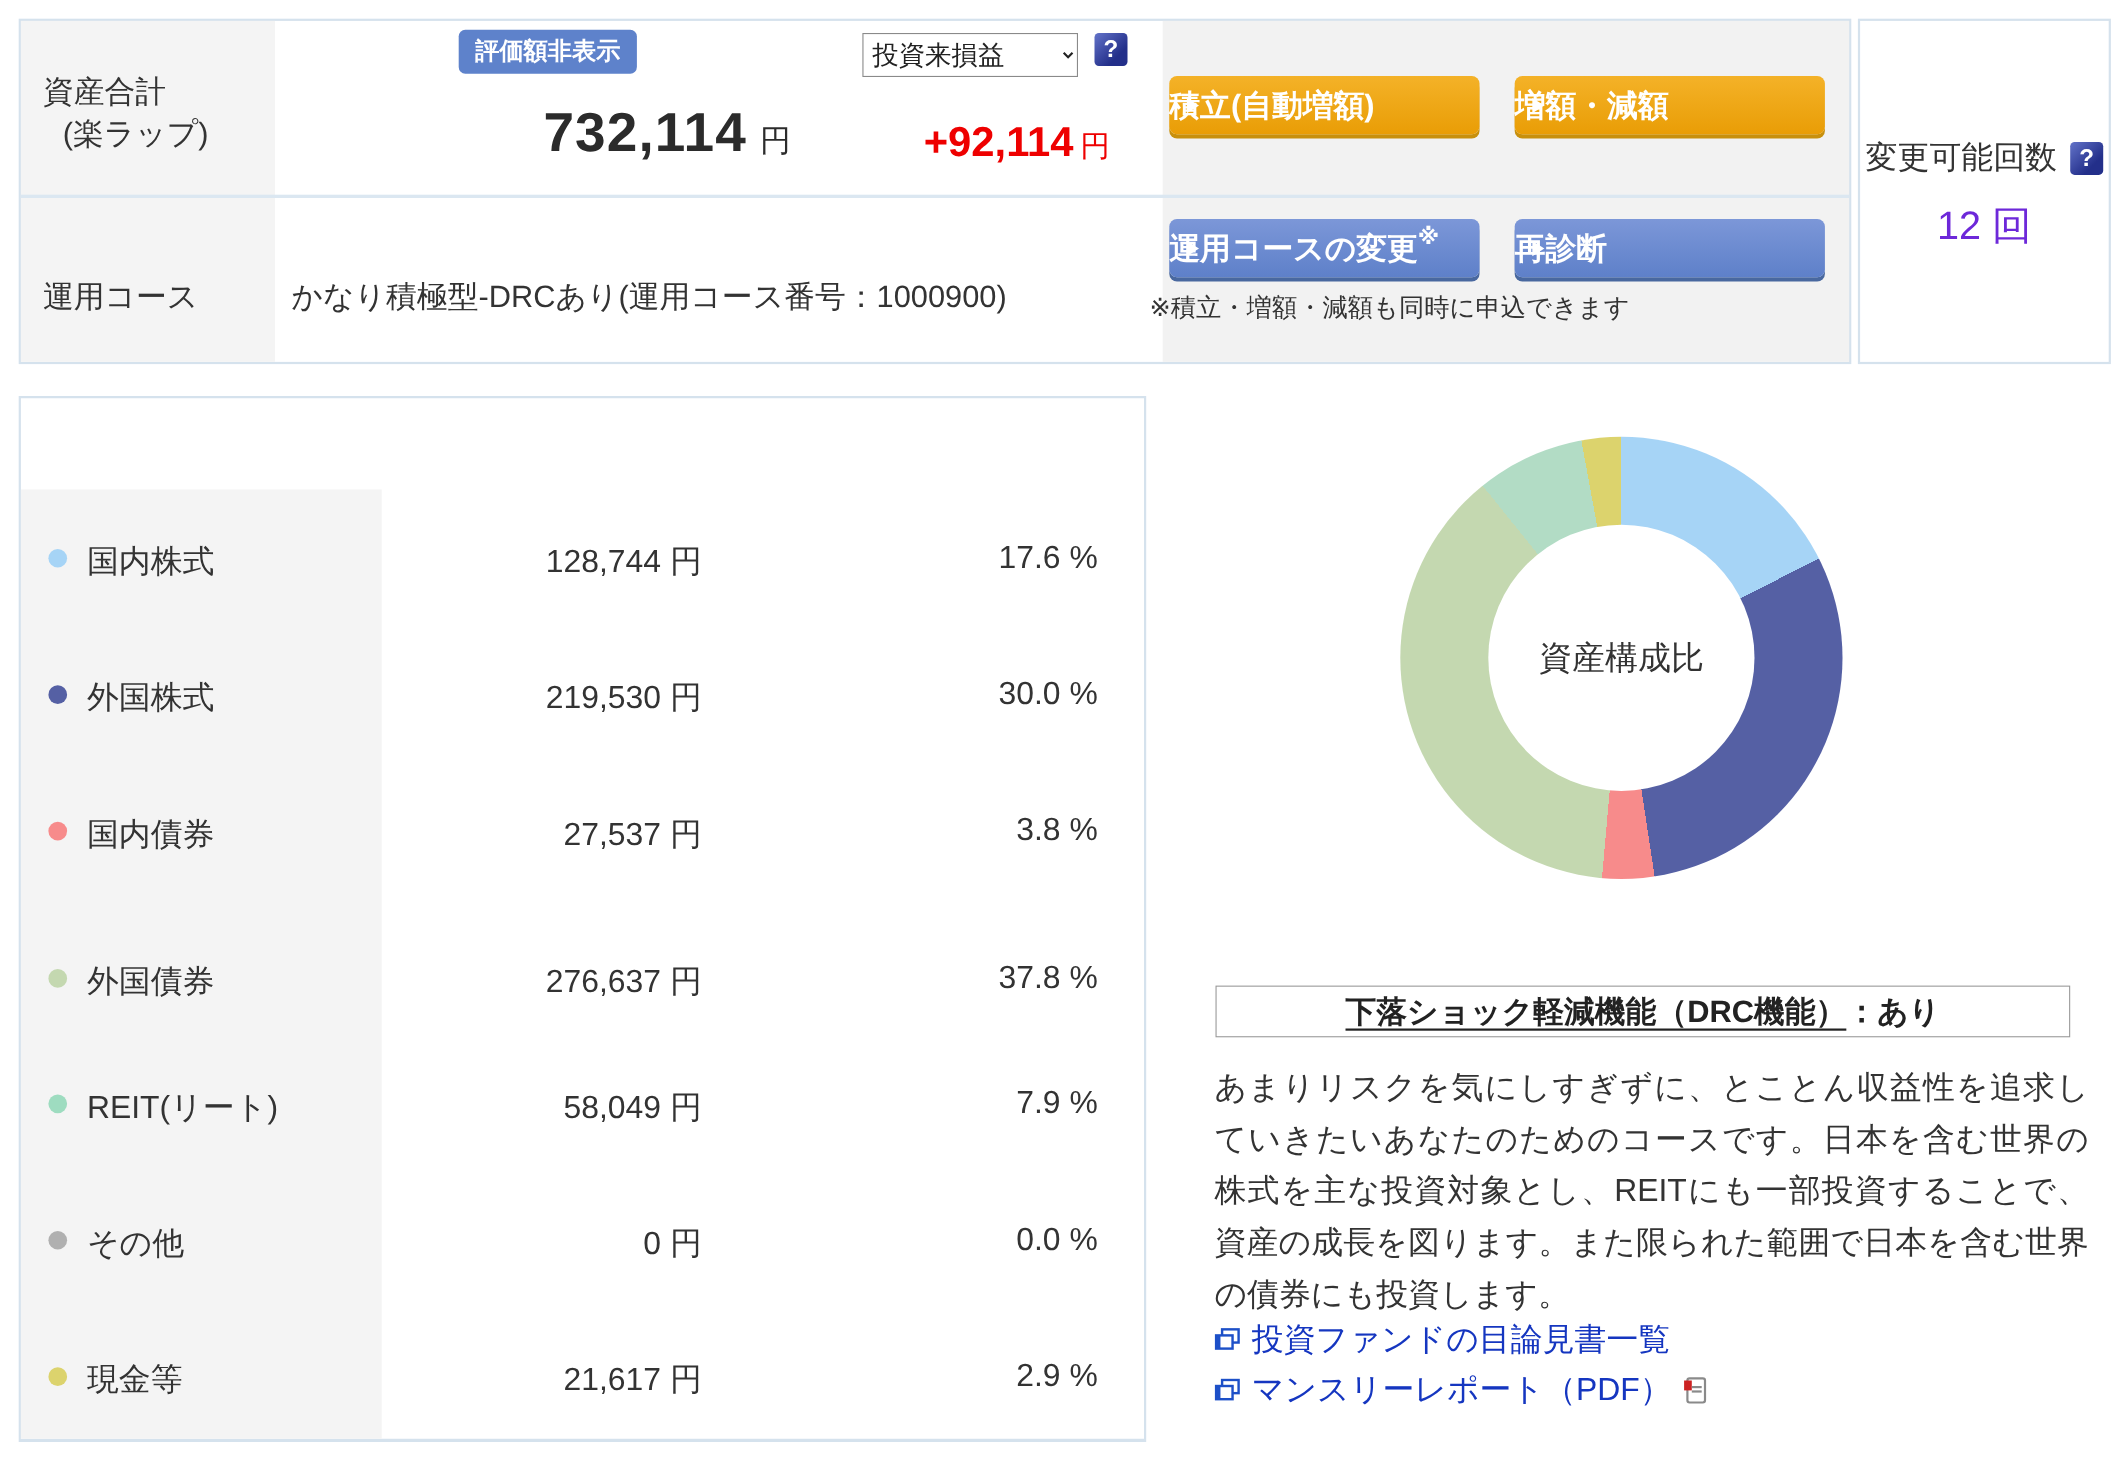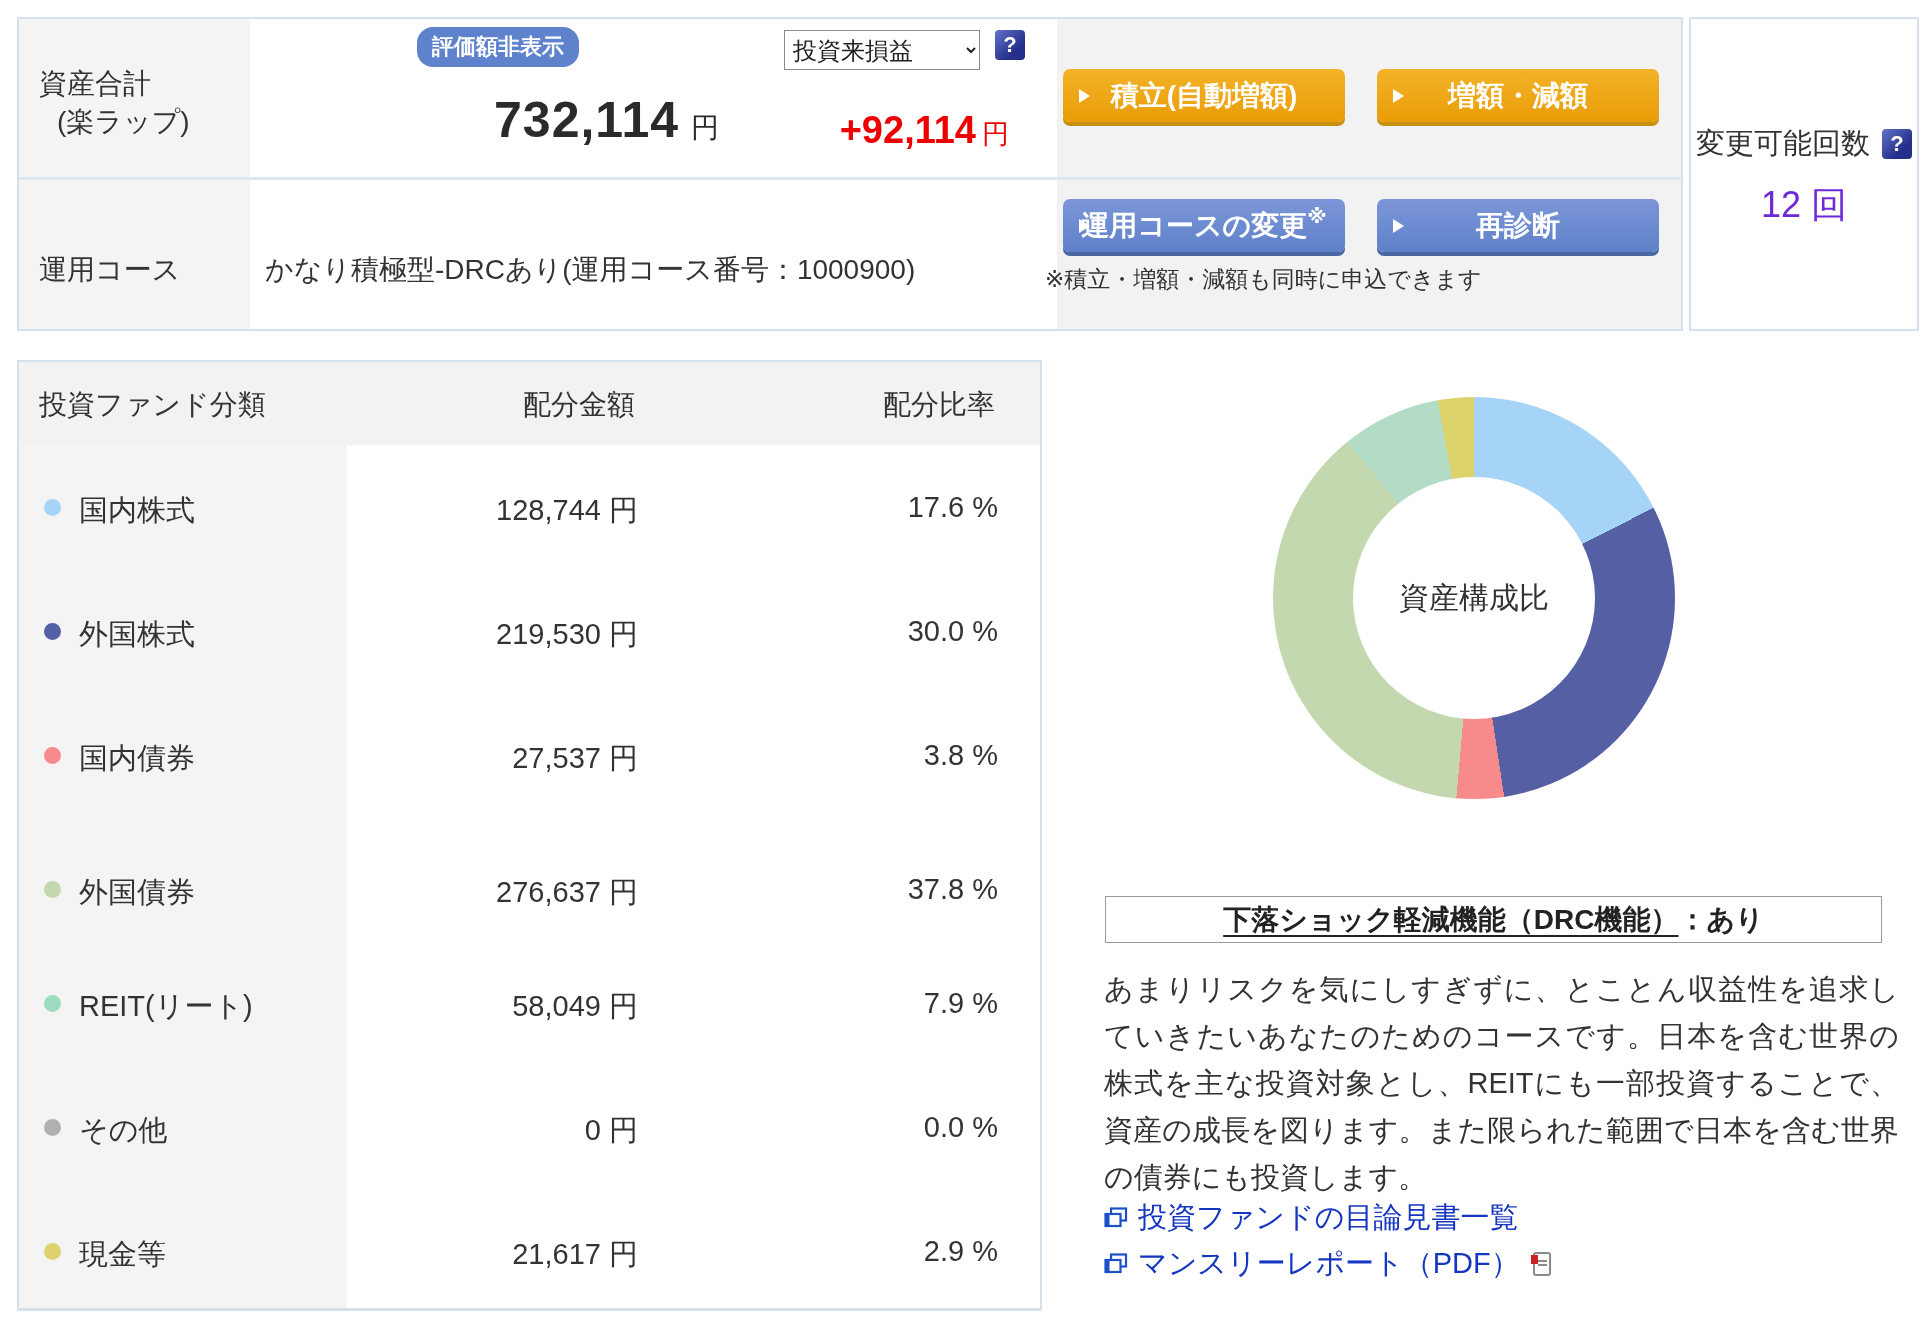--- a/index.html
+++ b/index.html
@@ -16,21 +16,21 @@
   .label-col   { position:absolute; left:0; top:0; bottom:0; width:231px; background:#f4f4f4; }
   .buttons-col { position:absolute; left:1038px; top:0; bottom:0; right:0; background:#f2f2f2; }
   .h-divider   { position:absolute; left:0; right:0; top:158px; height:3px; background:#dbe7f1; z-index:3; }
 
   .row-label { position:absolute; font-size:28px; color:#333; line-height:38px; z-index:4; }
   #asset-label { left:20px; top:46px; }
   #asset-label .sub { padding-left:18px; }
   #course-label { left:20px; top:232px; }
 
   .badge { position:absolute; left:398px; top:8px; background:#5e82cb; color:#fff;
-    font-size:22px; font-weight:bold; padding:5px 15px; border-radius:16px; z-index:4; cursor:pointer; border:none;
+    font-size:22px; font-weight:bold; padding:5px 15px; border-radius:6px; z-index:4; cursor:pointer; border:none;
     font-family:inherit; }
 
   #amount-wrap { position:absolute; left:300px; top:72px; width:400px; display:flex;
     justify-content:flex-end; align-items:baseline; gap:12px; }
   #amount-value { font-size:50px; font-weight:bold; color:#2b2b2b; letter-spacing:1px; }
   #amount-unit  { font-size:28px; color:#2b2b2b; }
 
   #pl-select { position:absolute; left:765px; top:11px; width:196px; height:40px;
     font-size:24px; font-family:inherit; color:#222; background:#fff; border:1px solid #8a8a8a; padding:0 4px; }
 
@@ -40,21 +40,21 @@
   #help-pl { position:absolute; left:976px; top:11px; }
 
   #profit-wrap { position:absolute; left:690px; top:90px; width:300px; text-align:right; }
   #profit-value { font-size:38px; font-weight:bold; color:#ee0000; }
   #profit-unit  { font-size:27px; color:#ee0000; margin-left:6px; }
 
   #course-value { position:absolute; left:246px; top:232px; font-size:28px; color:#333;text-align:right; }
 
   .btn { position:absolute; width:282px; height:53px; border:none; border-radius:7px;
     color:#fff; font-size:28px; font-weight:bold; font-family:inherit; cursor:pointer;
-    display:flex; align-items:center; justify-content:center; z-index:4; }
+    display:flex; align-items:center; justify-content:flex-start; z-index:4; }
   .btn-orange { background:linear-gradient(#f4b228,#e99d06); box-shadow:0 4px 0 #c8900d; }
   .btn-blue   { background:linear-gradient(#7c97d8,#5e80c9); box-shadow:0 4px 0 #49689f; }
   .tri { position:absolute; left:16px; width:0; height:0;
     border-left:11px solid #fff; border-top:7px solid transparent; border-bottom:7px solid transparent; }
   #btn-tsumitate { left:1044px; top:50px; }
   #btn-zougaku   { left:1358px; top:50px; }
   #btn-change    { left:1044px; top:180px; }
   #btn-shindan   { left:1358px; top:180px; }
   .btn .sup { font-size:20px; align-self:flex-start; line-height:34px; }
 
@@ -156,25 +156,20 @@
   <div class="inner">
     <div id="change-label-row">
       <span id="change-label">変更可能回数</span>
       <button class="help">?</button>
     </div>
     <div id="change-count">12 回</div>
   </div>
 </div>
 
 <div class="panel" id="table-panel">
-  <div id="table-header">
-    <div class="h1">投資ファンド分類</div>
-    <div class="h2">配分金額</div>
-    <div class="h3">配分比率</div>
-  </div>
   <div id="table-body">
     <div class="label-bg"></div>
   <div class="t-row" style="top: 0px;">
         <span class="t-dot" style="background: rgb(166, 212, 246);"></span>
         <span class="t-label">国内株式</span>
         <span class="t-amount">128,744 円</span>
         <span class="t-ratio">17.6 %</span>
       </div>
       <div class="t-row" style="top: 124px;">
         <span class="t-dot" style="background: rgb(85, 96, 164);"></span>

